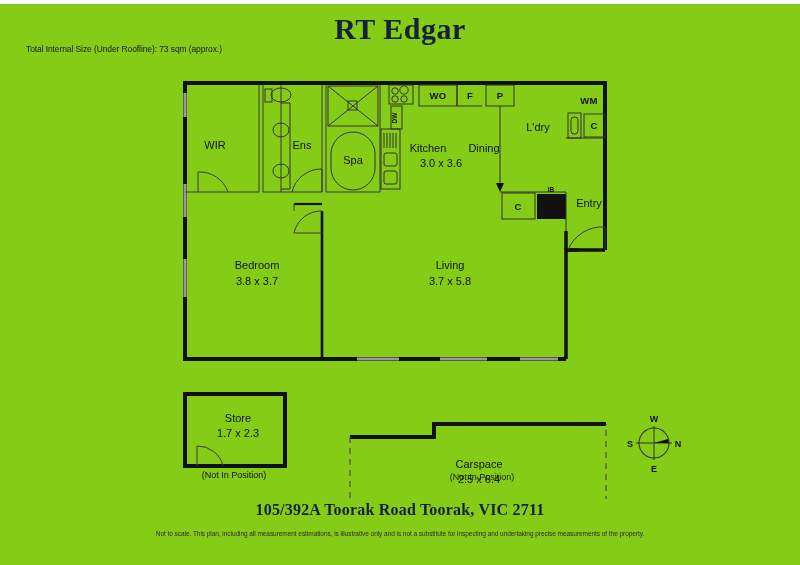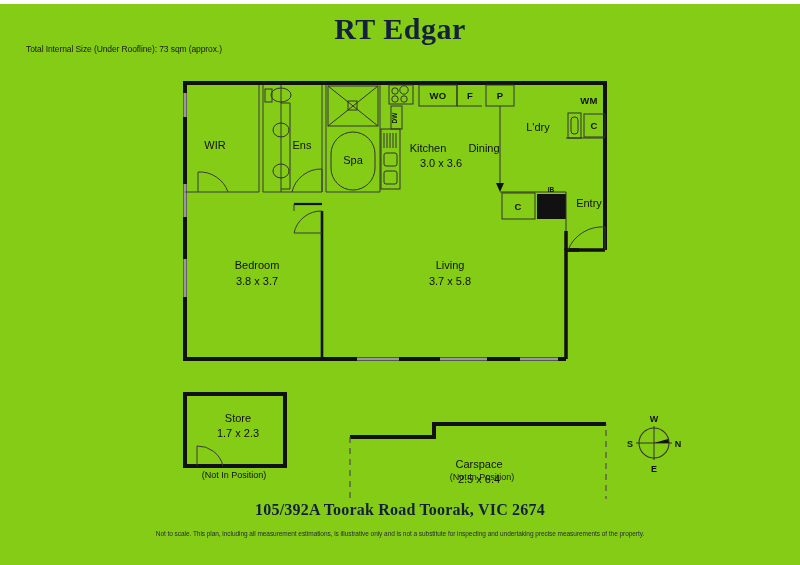--- a/index.html
+++ b/index.html
@@ -291,16 +291,16 @@
       <text class="compass-lbl" x="678" y="388">N</text>
       <text class="compass-lbl" x="654" y="413">E</text>
       <text class="compass-lbl" x="630" y="388">S</text>
     </g>
   </svg>
 
   <div style="position:absolute;left:0;top:0;width:800px;height:0;"></div>
 
   <div style="position:absolute; left:392px; top:468px; width:180px; text-align:center; font-size:9px;">(Not In Position)</div>
 
-  <div class="address">105/392A Toorak Road Toorak, VIC 2674</div>
+  <div class="address">105/392A Toorak Road Toorak, VIC 2711</div>
   <div class="disclaimer">Not to scale. This plan, including all measurement estimations, is illustrative only and is not a substitute for inspecting and undertaking precise measurements of the property.</div>
 
 </div>
 
 </body></html>

